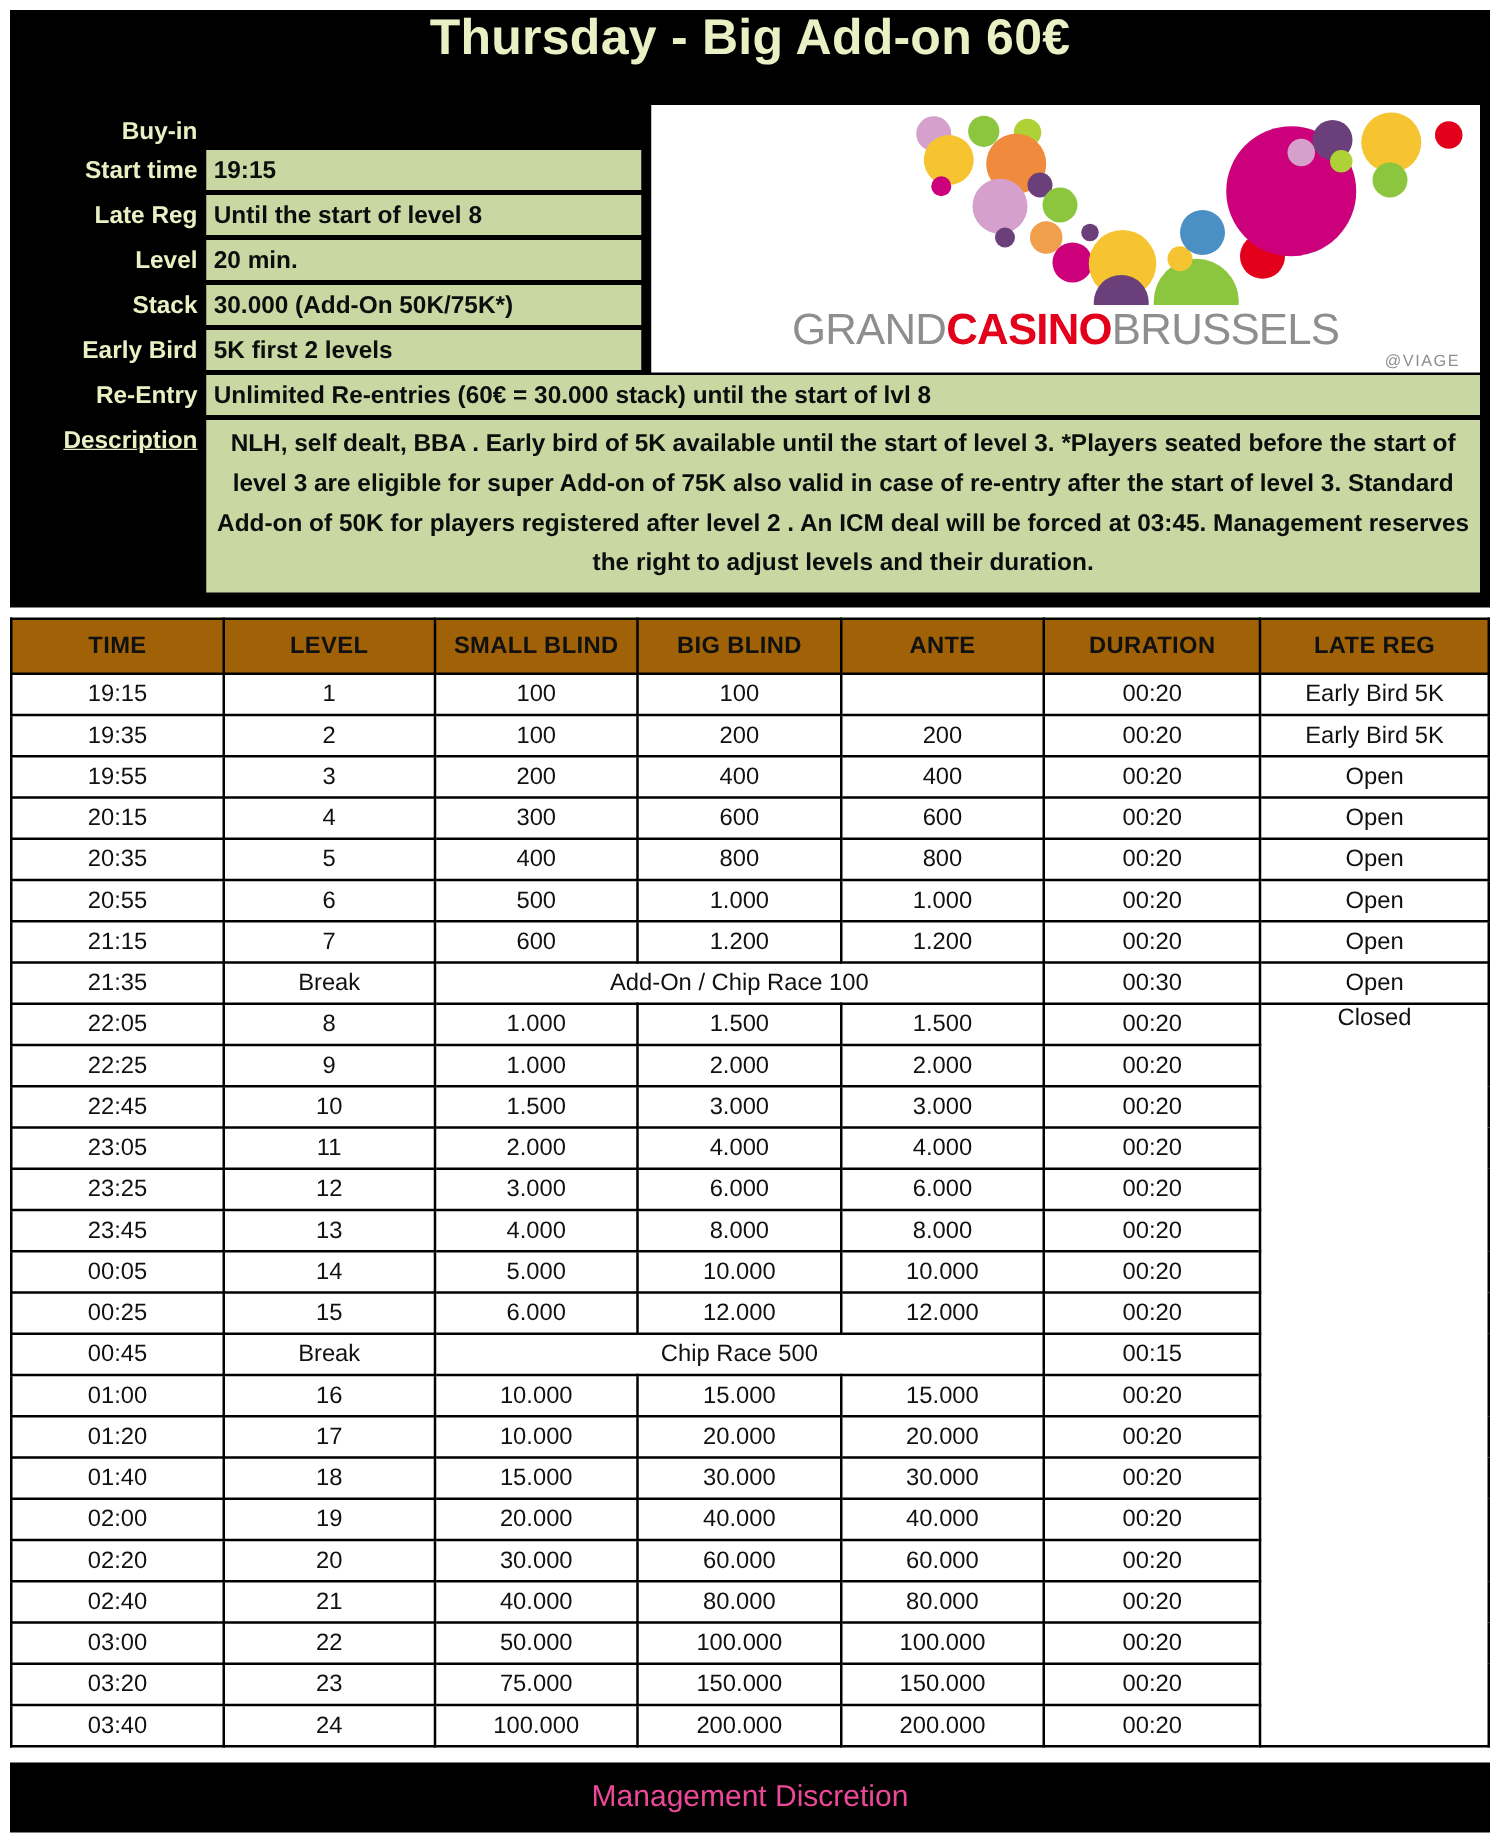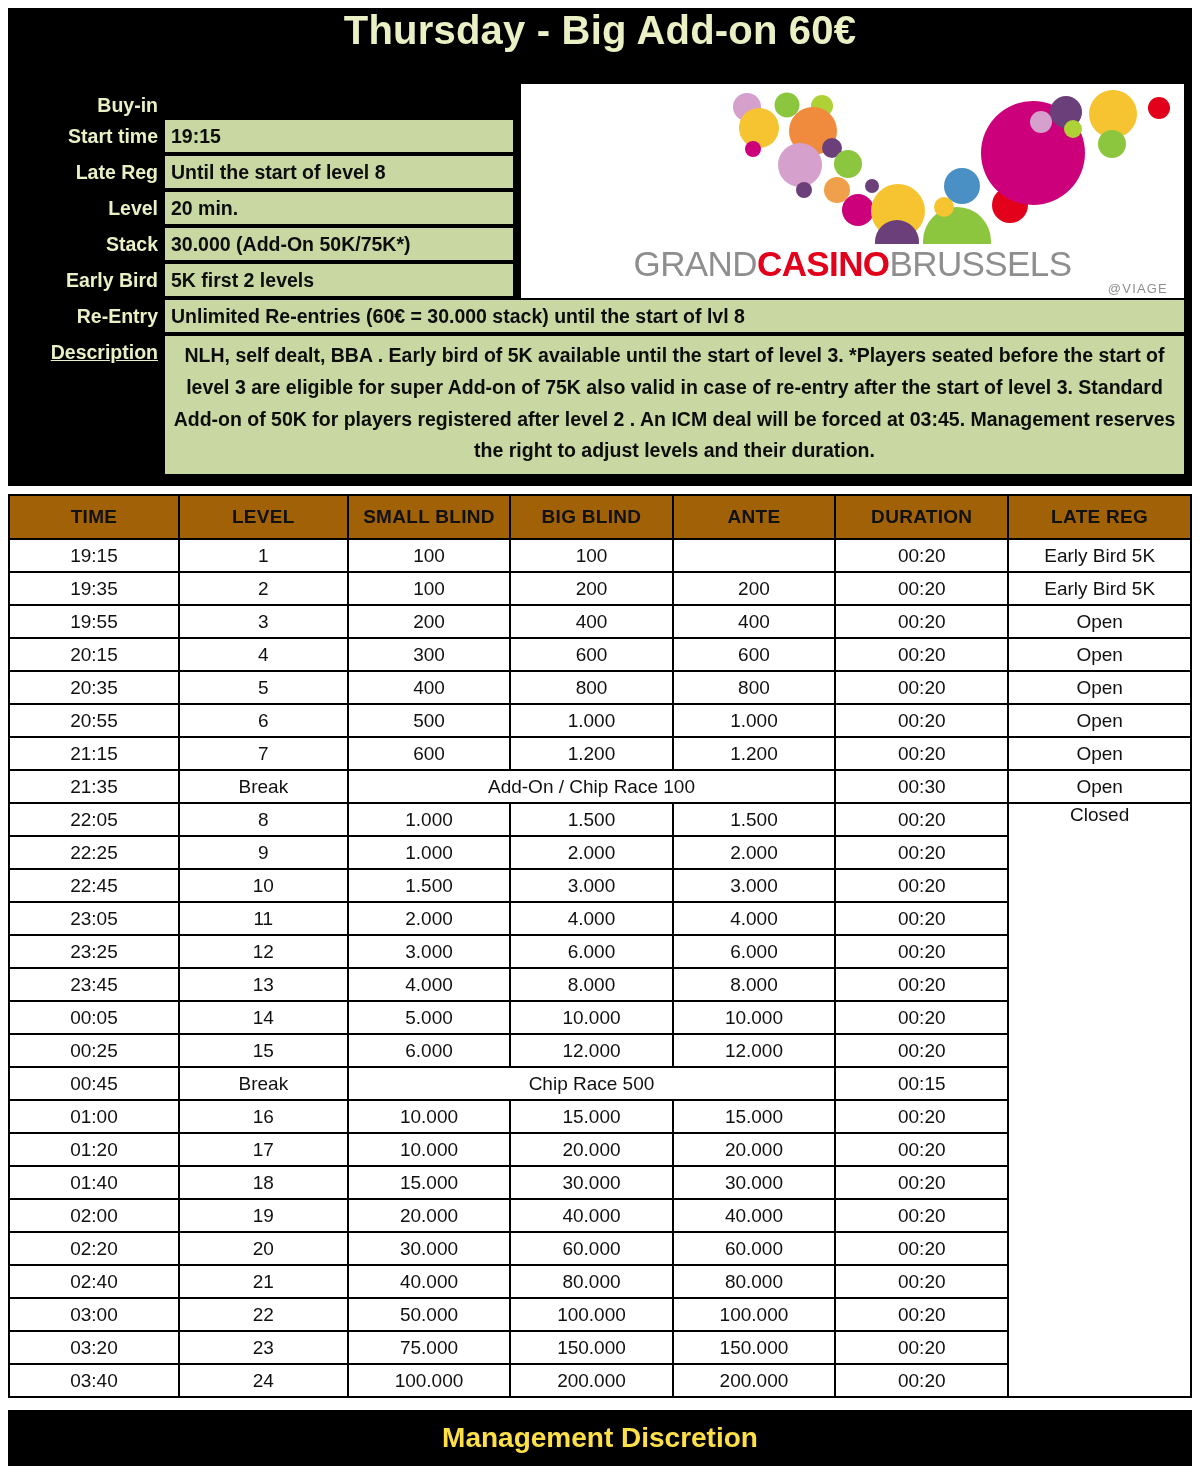--- a/index.html
+++ b/index.html
@@ -219,23 +219,23 @@
     left: 8px;
     top: 1410px;
     width: 1184px;
     height: 56px;
     background: #000000;
     display: flex;
     align-items: center;
     justify-content: center;
   }
   .footer-text {
-    color: #fde047;
-    font-size: 28px;
-    font-weight: bold;
+    color: #ec4899;
+    font-size: 24px;
+    font-weight: normal;
   }
 </style>
 </head>
 <body>
 
 <div class="sheet">
 
   <div class="top-panel">
 
     <div class="title-bar">

